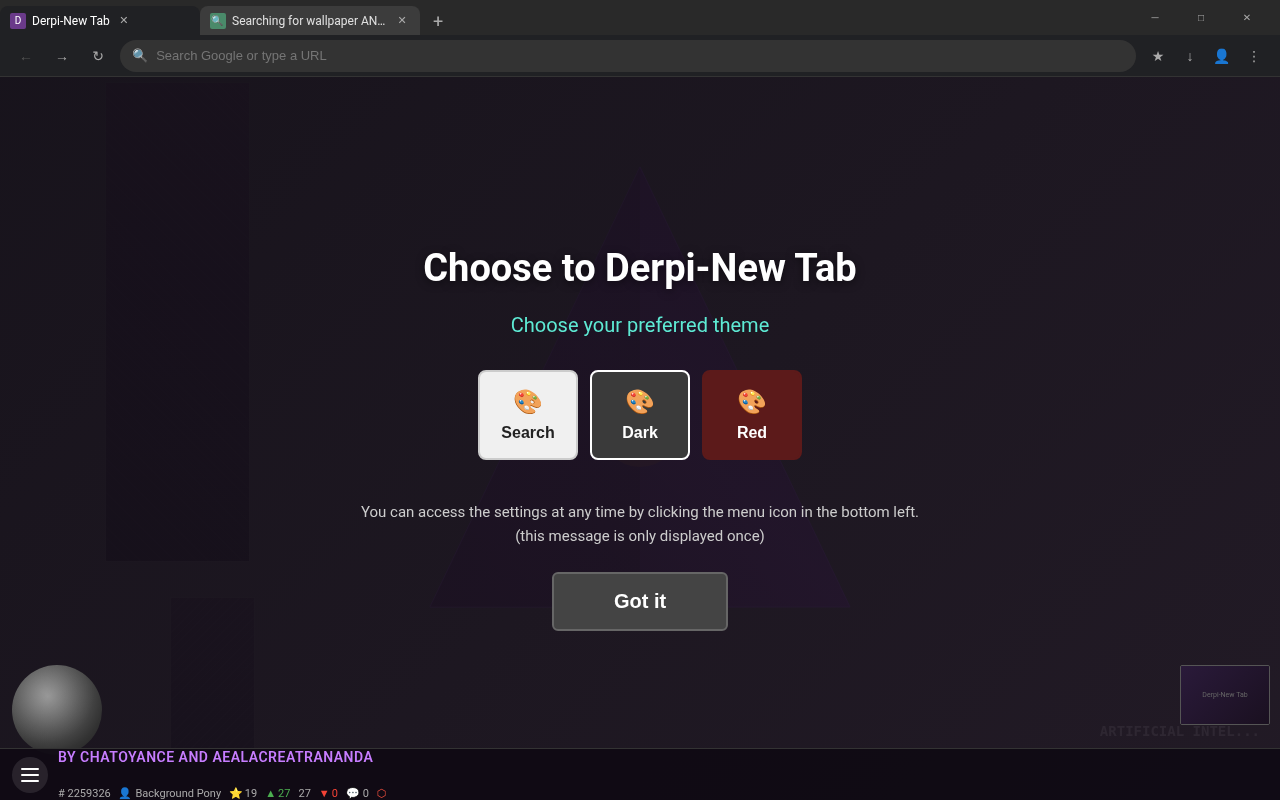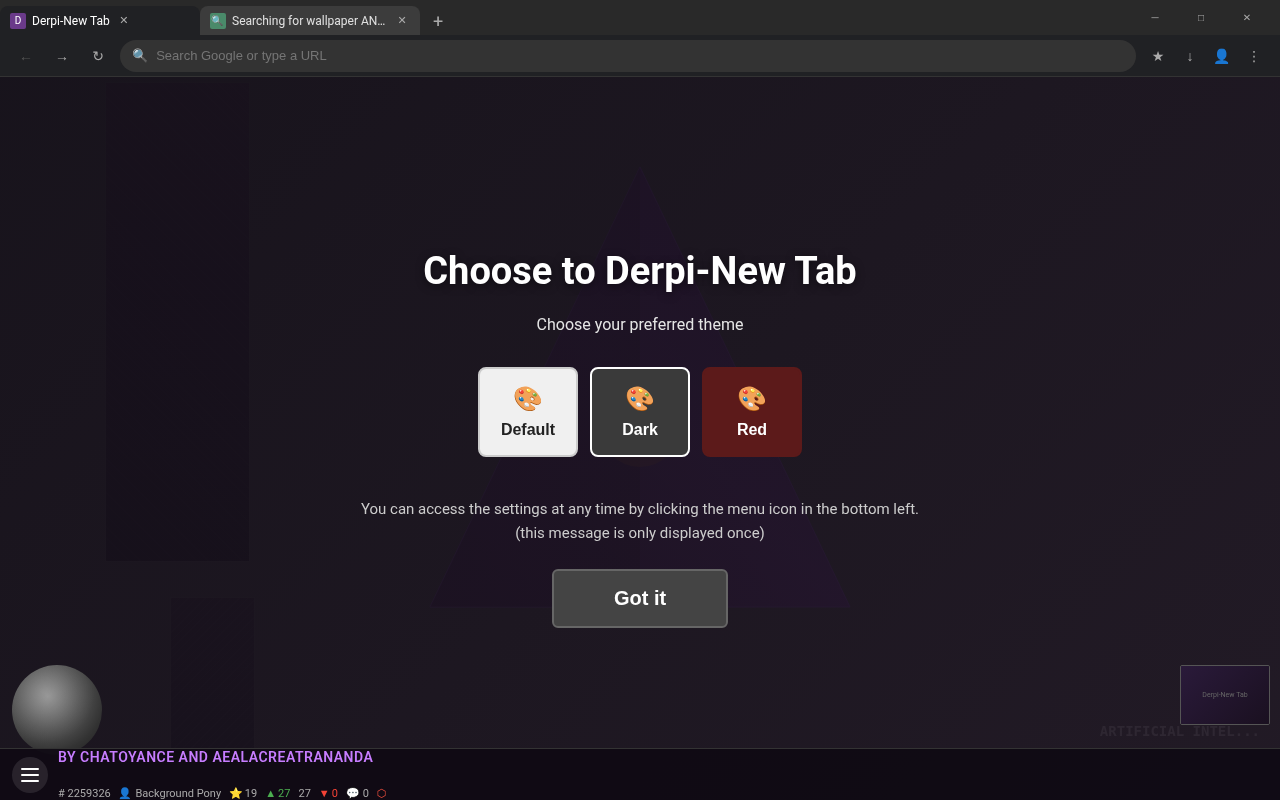--- a/index.html
+++ b/index.html
@@ -294,22 +294,22 @@
 
     .dialog-title {
       font-size: 38px;
       font-weight: 700;
       color: #ffffff;
       margin-bottom: 20px;
       text-shadow: 0 2px 8px rgba(0,0,0,0.5);
     }
 
     .dialog-subtitle {
-      font-size: 16px;
-      color: #e5e5e5;
+      font-size: 20px;
+      color: #5eead4;
       line-height: 1.5;
       margin-bottom: 30px;
     }
 
     
     .theme-buttons {
       display: flex;
       justify-content: center;
       gap: 12px;
       margin-bottom: 40px;
@@ -594,21 +594,21 @@
         <h1 class="dialog-title">Choose to Derpi-New Tab</h1>
 
         <div class="dialog-subtitle">
           <div>Choose your preferred theme</div>
         </div>
 
         
         <div class="theme-buttons">
           <button class="theme-btn default">
             <span class="theme-icon">🎨</span>
-            <span>Default</span>
+            <span>Search</span>
           </button>
           <button class="theme-btn dark">
             <span class="theme-icon">🎨</span>
             <span>Dark</span>
           </button>
           <button class="theme-btn red">
             <span class="theme-icon">🎨</span>
             <span>Red</span>
           </button>
         </div>

